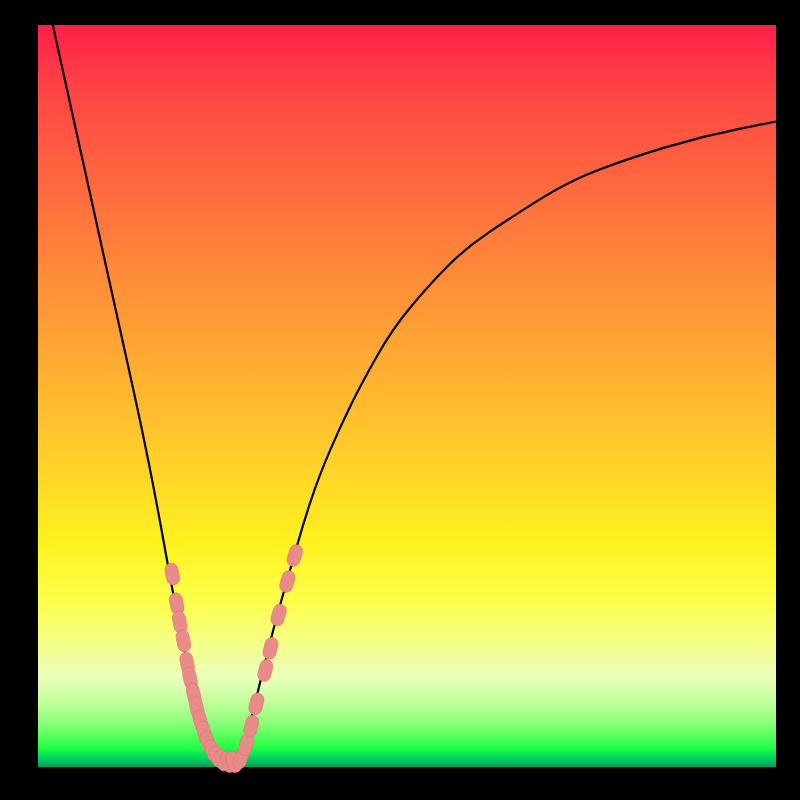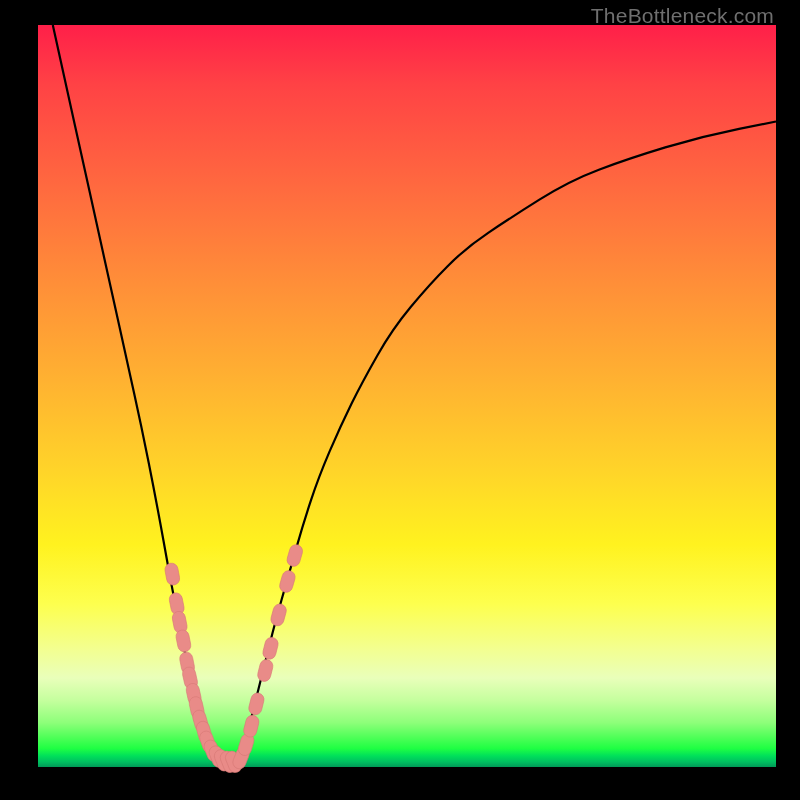--- a/index.html
+++ b/index.html
@@ -149,14 +149,13 @@
         </g>
         <g transform="translate(249.4 556.5) rotate(-74.1)">
           <rect x="-11" y="-6.5" width="22" height="13" rx="6.5" ry="6.5" fill="#e98b88" stroke="#d87a77" stroke-width="0.6"></rect>
         </g>
         <g transform="translate(256.8 530.5) rotate(-74.1)">
           <rect x="-11" y="-6.5" width="22" height="13" rx="6.5" ry="6.5" fill="#e98b88" stroke="#d87a77" stroke-width="0.6"></rect>
         </g>
       </g>
   </svg>
 
-  <div class="watermark">TheBottleneck.com</div>
 </div>
 
 </body></html>

